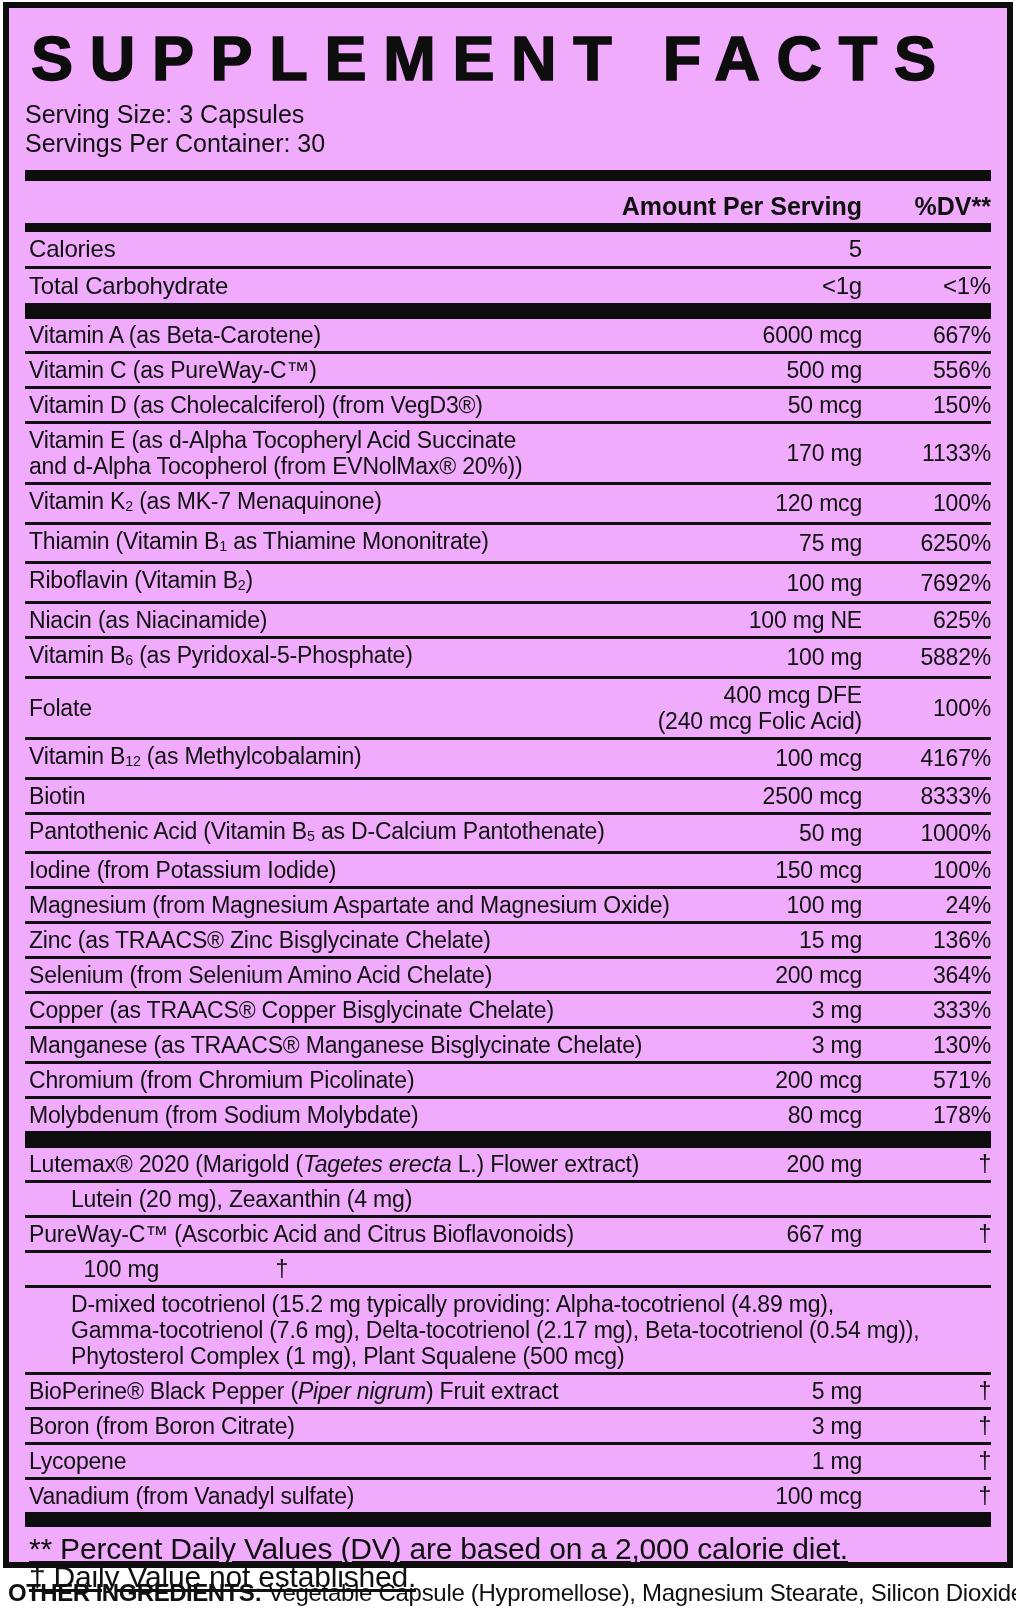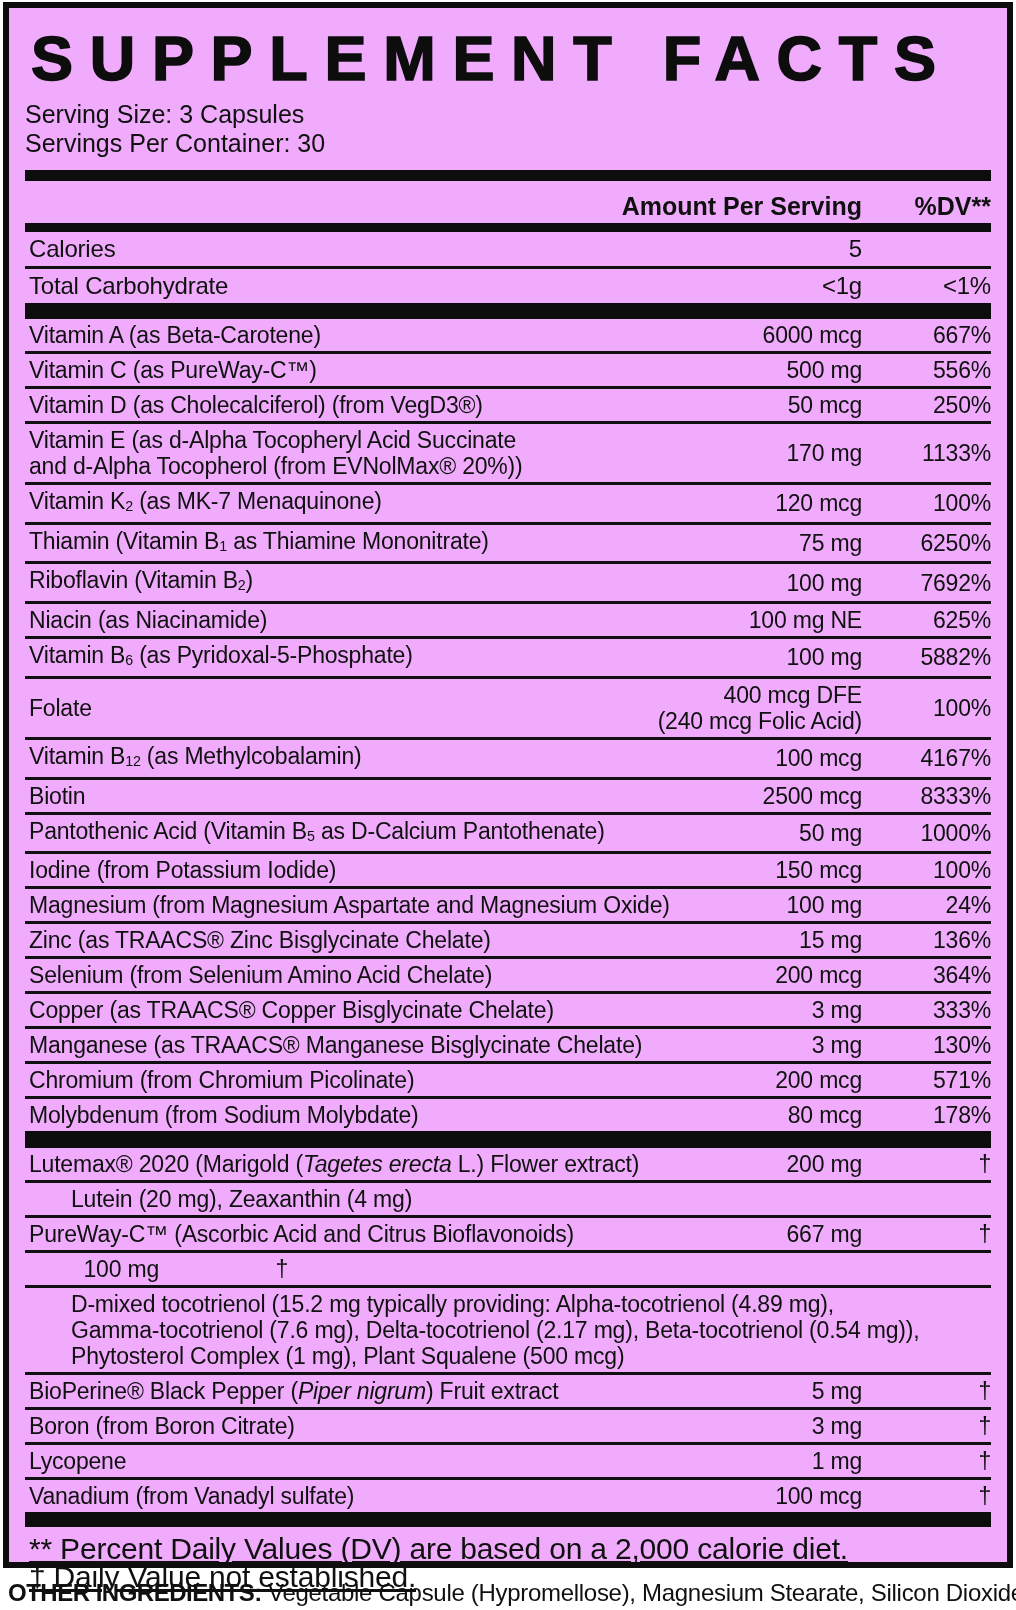--- a/index.html
+++ b/index.html
@@ -120,21 +120,21 @@
           <span class="dv">667%</span>
         </div>
         <div class="row">
           <span class="name"><span>Vitamin C (as PureWay-C™)</span></span>
           <span class="amount">500 mg</span>
           <span class="dv">556%</span>
         </div>
         <div class="row">
           <span class="name"><span>Vitamin D (as Cholecalciferol) (from VegD3®)</span></span>
           <span class="amount">50 mcg</span>
-          <span class="dv">250%</span>
+          <span class="dv">150%</span>
         </div>
         <div class="row">
           <span class="name"><span>Vitamin E (as d-Alpha Tocopheryl Acid Succinate</span><br><span>and d-Alpha Tocopherol (from EVNolMax® 20%))</span></span>
           <span class="amount">170 mg</span>
           <span class="dv">1133%</span>
         </div>
         <div class="row">
           <span class="name"><span>Vitamin K</span><span class="sg-sub">2</span><span> (as MK-7 Menaquinone)</span></span>
           <span class="amount">120 mcg</span>
           <span class="dv">100%</span>

